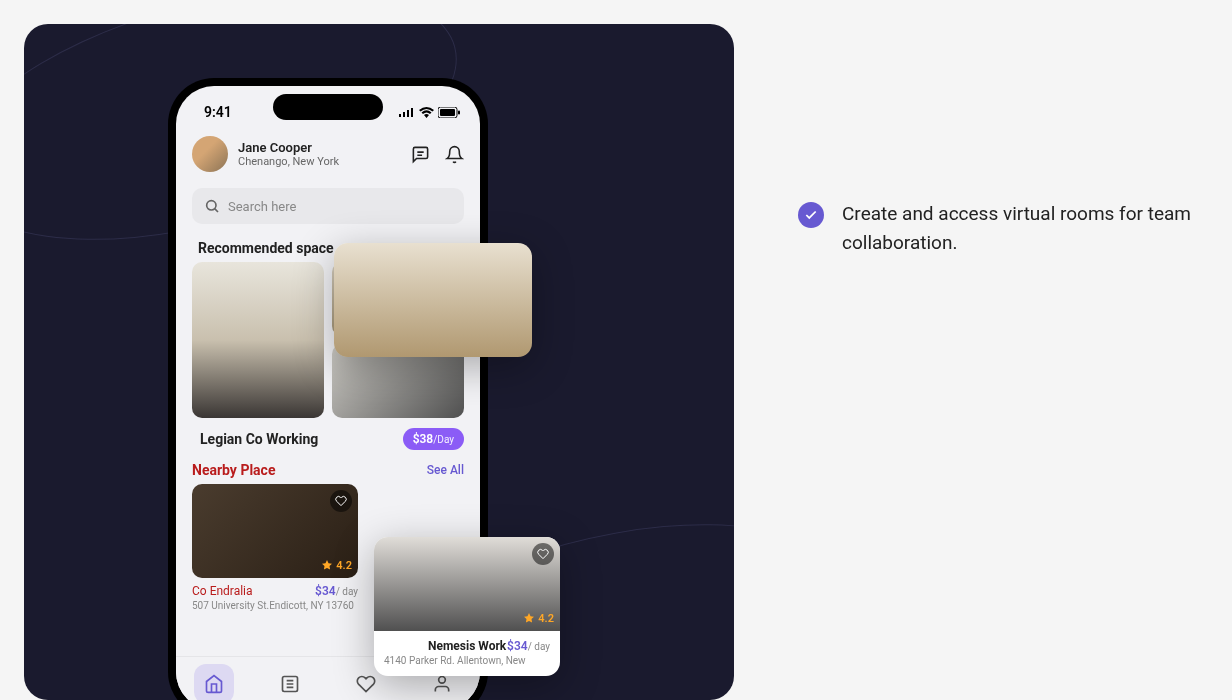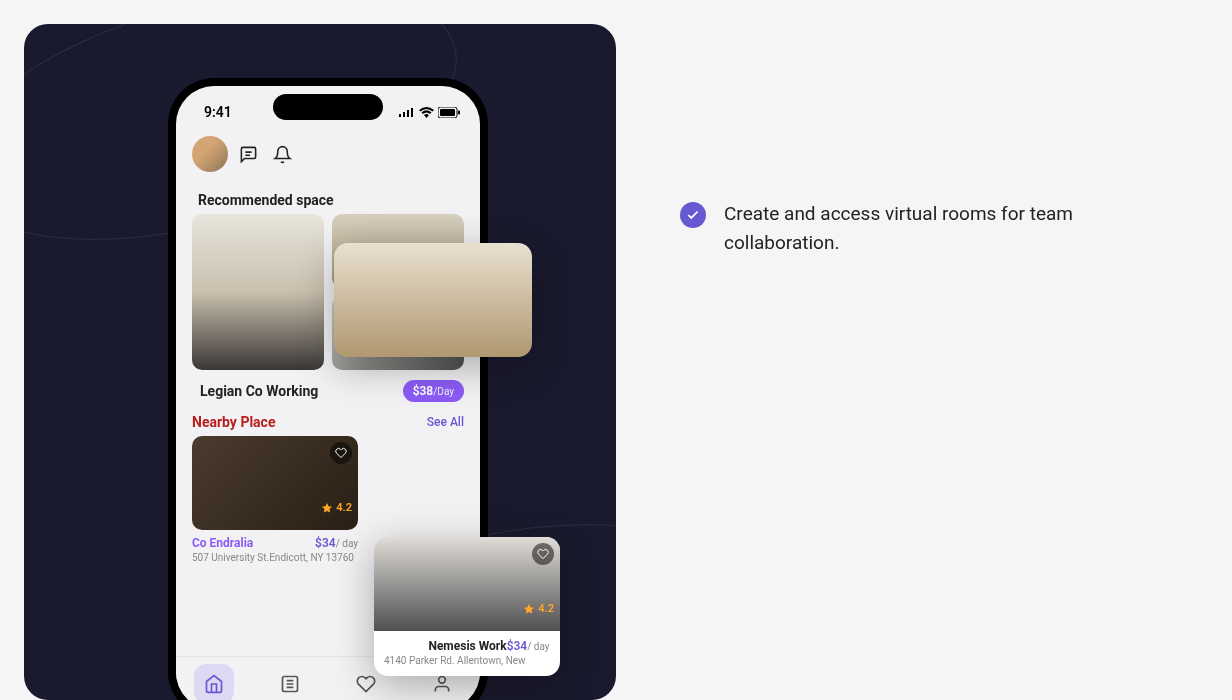--- a/index.html
+++ b/index.html
@@ -9,21 +9,21 @@
   width: 1232px;
   height: 700px;
   overflow: hidden;
 }
 .container {
   display: flex;
   width: 100%;
   height: 100%;
 }
 .phone-panel {
-  width: 592px;
+  width: 710px;
   height: 676px;
   background: #1a1a2e;
   border-radius: 24px;
   margin: 24px 0 0 24px;
   position: relative;
   overflow: hidden;
 }
 .orbit {
   position: absolute;
   border: 1px solid rgba(100,100,150,0.25);
@@ -179,36 +179,35 @@
   height: 22px;
   border-radius: 50%;
   background: rgba(0,0,0,0.5);
   display: flex;
   align-items: center;
   justify-content: center;
   color: #fff;
 }
 .rating-badge {
   position: absolute;
-  bottom: 16px;
+  bottom: 6px;
   right: 6px;
   display: flex;
-  align-items: center;
   gap: 3px;
   font-size: 11px;
   color: #ffa726;
   font-weight: 600;
 }
 .nearby-meta {
   display: flex;
   justify-content: space-between;
   padding-top: 6px;
   font-size: 12px;
 }
-.nearby-meta .name { font-weight: 700; color: #8b5cf6; }
+.nearby-meta .name { font-weight: 400; color: #b91c1c; }
 .nearby-meta .price { color: #6759d1; font-weight: 600; }
 .nearby-meta .price .sub { color: #888; font-weight: 400; font-size: 10px; }
 .nearby-addr { font-size: 10px; color: #888; padding-top: 2px; }
 .bottom-nav {
   position: absolute;
   bottom: 0;
   left: 0;
   right: 0;
   height: 54px;
   background: #f2f2f5;
@@ -247,21 +246,21 @@
   left: 350px;
   width: 186px;
   background: #fff;
 }
 .float2 .img {
   height: 94px;
   background: linear-gradient(180deg, #e0ddd8 0%, #505050 100%);
   position: relative;
 }
 .float2 .content { padding: 8px 10px 10px; }
-.float2 .row1 { display: flex; justify-content: center; font-size: 12px; padding-left: 44px; }
+.float2 .row1 { display: flex; justify-content: space-between; font-size: 12px; padding-left: 44px; }
 .float2 .row1 .name { font-weight: 700; color: #222; }
 .float2 .row1 .price { color: #6759d1; font-weight: 600; }
 .float2 .row1 .price .sub { color: #888; font-weight: 400; font-size: 10px; }
 .float2 .addr { font-size: 10px; color: #888; padding-top: 2px; }
 
 .info-panel {
   flex: 1;
   padding: 200px 40px 0 64px;
 }
 .big-title {
@@ -323,37 +322,48 @@
             <svg width="22" height="11" viewBox="0 0 22 11">
                 <rect x="0" y="0" width="19" height="11" rx="2.5" fill="none" stroke="#000" stroke-width="1"></rect>
                 <rect x="2" y="2" width="15" height="7" rx="1" fill="#000"></rect>
                 <rect x="20" y="3.5" width="2" height="4" rx="1" fill="#000"></rect>
               </svg>
           </div>
         </div>
 
         <div class="header">
           <div class="avatar"></div>
+          <div class="user-info">
+            <div class="user-name">Jane Cooper</div>
+            <div class="user-loc">Chenango, New York</div>
+          </div>
           <div class="header-icons">
             <div class="icon-btn">
               <svg width="19" height="19" viewBox="0 0 24 24" fill="none" stroke="currentColor" stroke-width="2">
                   <path d="M21 15a2 2 0 0 1-2 2H7l-4 4V5a2 2 0 0 1 2-2h14a2 2 0 0 1 2 2z"></path>
                   <line x1="8" y1="9" x2="16" y2="9"></line>
                   <line x1="8" y1="13" x2="14" y2="13"></line>
                 </svg>
             </div>
             <div class="icon-btn">
               <svg width="19" height="19" viewBox="0 0 24 24" fill="none" stroke="currentColor" stroke-width="2">
                   <path d="M18 8A6 6 0 0 0 6 8c0 7-3 9-3 9h18s-3-2-3-9"></path>
                   <path d="M13.73 21a2 2 0 0 1-3.46 0"></path>
                 </svg>
             </div>
           </div>
         </div>
 
+        <div class="search-bar">
+          <svg width="16" height="16" viewBox="0 0 24 24" fill="none" stroke="#666" stroke-width="2.5">
+              <circle cx="11" cy="11" r="7"></circle>
+              <line x1="21" y1="21" x2="16" y2="16"></line>
+            </svg>
+          <span>Search here</span>
+        </div>
 
         <div class="section-title">Recommended space</div>
         <div class="rec-grid">
           <div class="rec-img span2 office1"></div>
           <div class="rec-img office2"></div>
           <div class="rec-img office3"></div>
         </div>
         <div class="listing-row">
           <span class="listing-name">Legian Co Working</span>
           <span class="price-pill"><span>$38</span><span class="sub">/Day</span></span>

